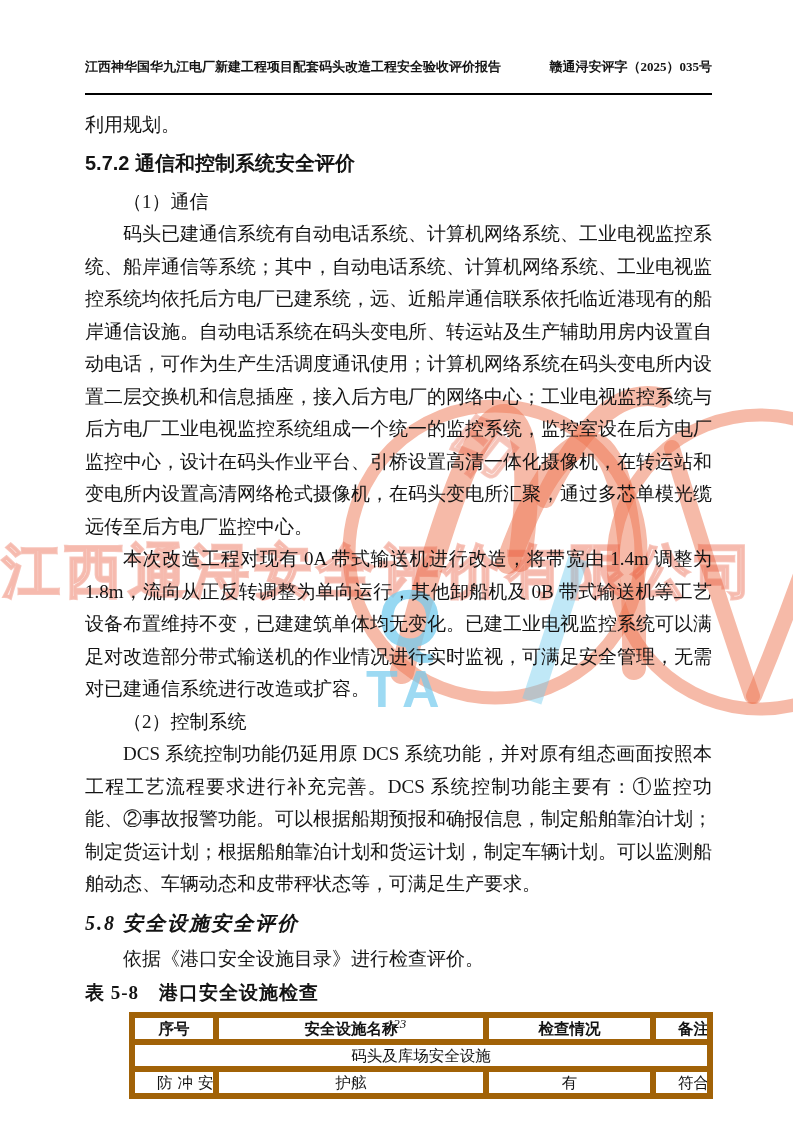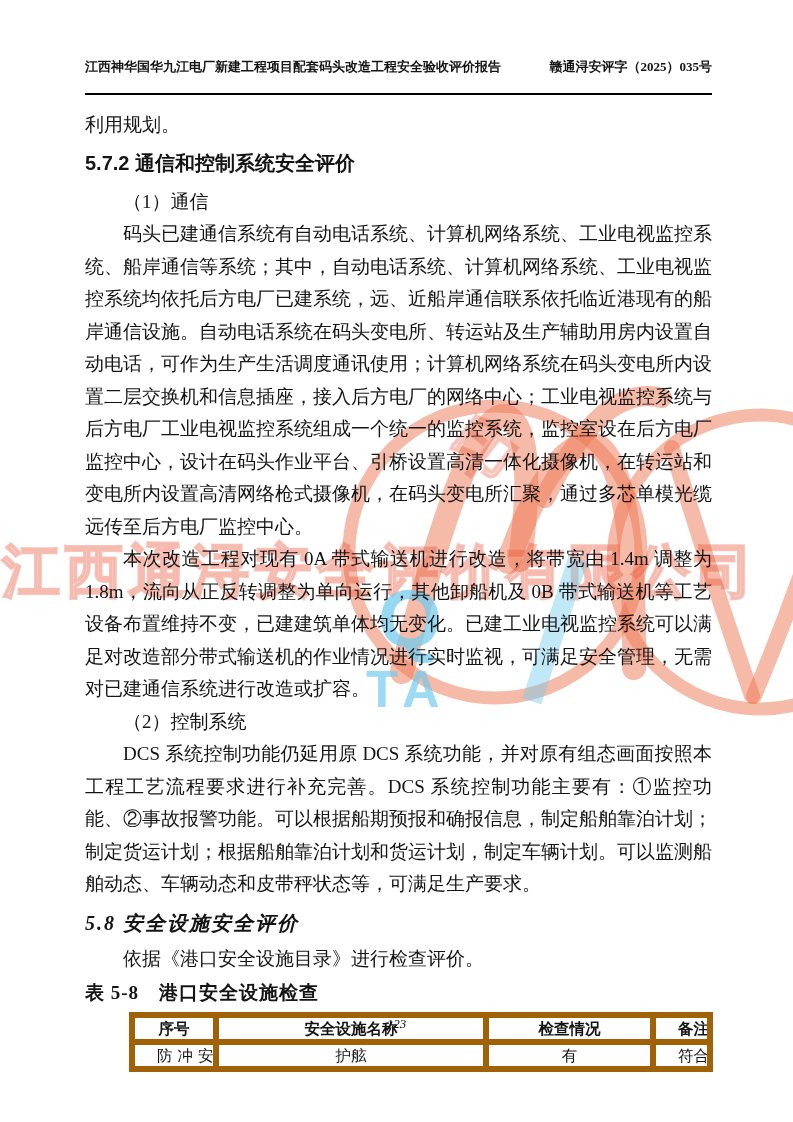--- a/index.html
+++ b/index.html
@@ -143,20 +143,23 @@
       <thead>
         <tr>
           <th>序号</th>
           <th>安全设施名称</th>
           <th>检查情况</th>
           <th>备注</th>
         </tr>
       </thead>
       <tbody>
         <tr>
+          <td colspan="4">码头及库场安全设施</td>
+        </tr>
+        <tr>
           <td class="cell-seq">防冲安全</td>
           <td>护舷</td>
           <td>有</td>
           <td>符合</td>
         </tr>
       </tbody>
     </table>
 
   </div>
 

